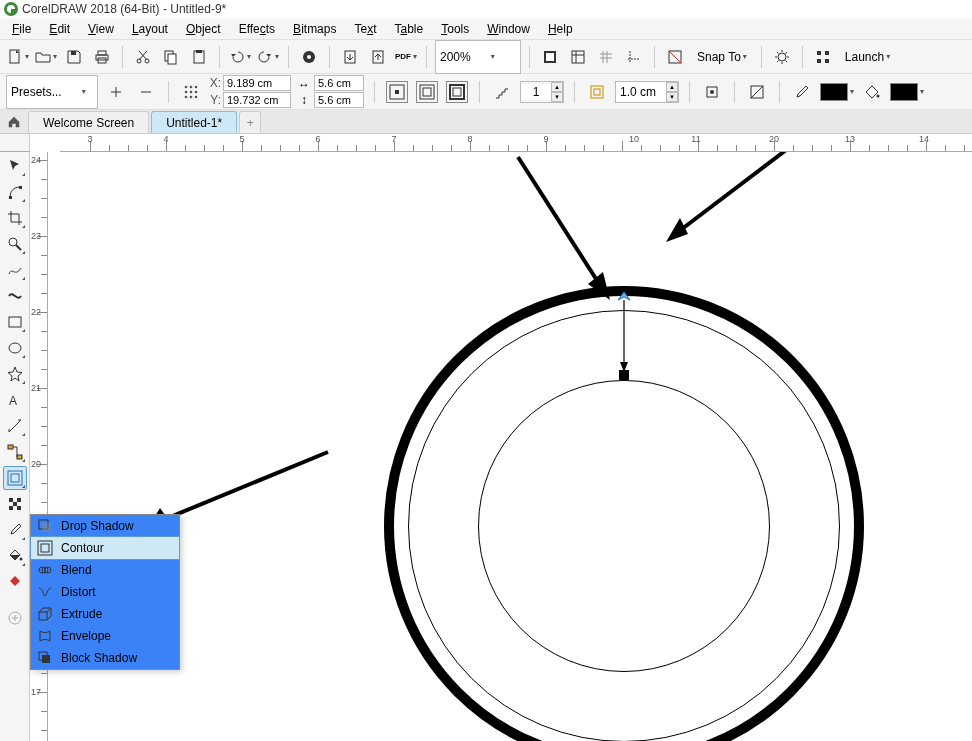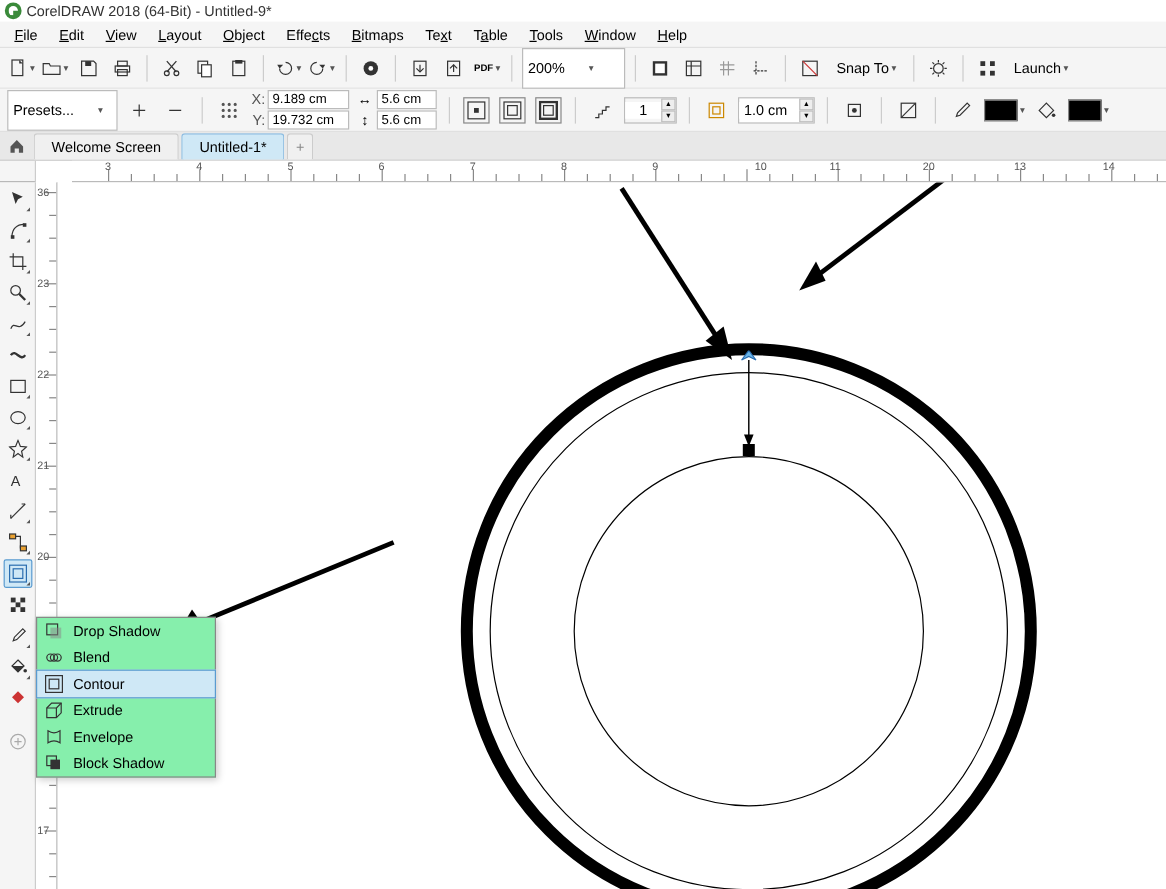--- a/index.html
+++ b/index.html
@@ -66,21 +66,21 @@
 .tool.active { background: #cfe8f6; border-color: #5a9bd0; }
 .tool .fly { position: absolute; right: 1px; bottom: 1px; width: 0; height: 0; border-left: 3px solid transparent; border-bottom: 3px solid #555; }
 .tool svg { width: 16px; height: 16px; }
 .ruler-v { width: 18px; background: #fff; border-right: 1px solid #aaa; position: relative; overflow: hidden; }
 .ruler-v .tick { position: absolute; right: 0; width: 6px; height: 1px; background: #888; }
 .ruler-v .tick.major { width: 10px; }
 .ruler-v .label { position: absolute; left: 1px; font-size: 9px; color: #555; transform: translateY(-50%) rotate(0deg); }
 .canvas { flex: 1; background: #fff; position: relative; overflow: hidden; }
 
 
-.flyout { position: absolute; left: 30px; top: 514px; background: #86efac; border: 1px solid #888; box-shadow: 2px 2px 6px rgba(0,0,0,0.2); z-index: 100; min-width: 150px; }
+.flyout { position: absolute; left: 30px; top: 514px; background: #3b82f6; border: 1px solid #888; box-shadow: 2px 2px 6px rgba(0,0,0,0.2); z-index: 100; min-width: 150px; }
 .fly-item { display: flex; align-items: center; gap: 8px; padding: 3px 10px 3px 6px; cursor: default; }
 .fly-item.sel { background: #cfe8f6; border: 1px solid #5a9bd0; margin: -1px; }
 .fly-icon { width: 16px; height: 16px; display: flex; align-items: center; justify-content: center; }
 .fly-label { flex: 1; }
 
 
 .circle-outer { position: absolute; border-radius: 50%; }
 .arrow-anno { position: absolute; pointer-events: none; }
 </style>
 </head>
@@ -612,21 +612,21 @@
         <svg viewBox="0 0 16 16">
           <circle cx="8" cy="8" r="6" fill="none" stroke="#aaa"></circle>
           <line x1="8" y1="5" x2="8" y2="11" stroke="#aaa"></line>
           <line x1="5" y1="8" x2="11" y2="8" stroke="#aaa"></line>
         </svg>
       </div>
   </div>
 
   <div class="ruler-v" id="ruler-v">
       <div class="tick major" style="top: 8px;"></div>
-      <div class="label" style="top: 8px;">36</div>
+      <div class="label" style="top: 8px;">24</div>
       <div class="tick" style="top: 27px;"></div>
       <div class="tick" style="top: 46px;"></div>
       <div class="tick" style="top: 65px;"></div>
       <div class="tick major" style="top: 84px;"></div>
       <div class="label" style="top: 84px;">23</div>
       <div class="tick" style="top: 103px;"></div>
       <div class="tick" style="top: 122px;"></div>
       <div class="tick" style="top: 141px;"></div>
       <div class="tick major" style="top: 160px;"></div>
       <div class="label" style="top: 160px;">22</div>
@@ -690,38 +690,46 @@
 <div class="flyout" id="flyout">
     <div class="fly-item">
       <span class="fly-icon">
         <svg width="16" height="16" viewBox="0 0 16 16">
           <rect x="2" y="2" width="9" height="9" fill="none" stroke="#333"></rect>
           <rect x="5" y="5" width="9" height="9" fill="#888" opacity="0.5"></rect>
         </svg>
       </span>
       <span class="fly-label">Drop Shadow</span>
     </div>
+    <div class="fly-item sel">
+      <span class="fly-icon">
+        <svg width="16" height="16" viewBox="0 0 16 16">
+          <rect x="1" y="1" width="14" height="14" fill="none" stroke="#333"></rect>
+          <rect x="4" y="4" width="8" height="8" fill="none" stroke="#333"></rect>
+        </svg>
+      </span>
+      <span class="fly-label">Contour</span>
+    </div>
     <div class="fly-item">
       <span class="fly-icon">
         <svg width="16" height="16" viewBox="0 0 16 16">
           <circle cx="5" cy="8" r="3" fill="none" stroke="#333"></circle>
           <circle cx="8" cy="8" r="3" fill="none" stroke="#333"></circle>
           <circle cx="11" cy="8" r="3" fill="none" stroke="#333"></circle>
         </svg>
       </span>
       <span class="fly-label">Blend</span>
     </div>
-    <div class="fly-item sel">
+    <div class="fly-item">
       <span class="fly-icon">
         <svg width="16" height="16" viewBox="0 0 16 16">
-          <rect x="1" y="1" width="14" height="14" fill="none" stroke="#333"></rect>
-          <rect x="4" y="4" width="8" height="8" fill="none" stroke="#333"></rect>
+          <path d="M2 4c4 0 4 8 6 8s2-8 6-8" fill="none" stroke="#333"></path>
         </svg>
       </span>
-      <span class="fly-label">Contour</span>
+      <span class="fly-label">Distort</span>
     </div>
     <div class="fly-item">
       <span class="fly-icon">
         <svg width="16" height="16" viewBox="0 0 16 16">
           <path d="M2 6l4-4h8v8l-4 4h-8z" fill="none" stroke="#333"></path>
           <line x1="2" y1="6" x2="10" y2="6" stroke="#333"></line>
           <line x1="10" y1="6" x2="10" y2="14" stroke="#333"></line>
           <line x1="10" y1="6" x2="14" y2="2" stroke="#333"></line>
         </svg>
       </span>

